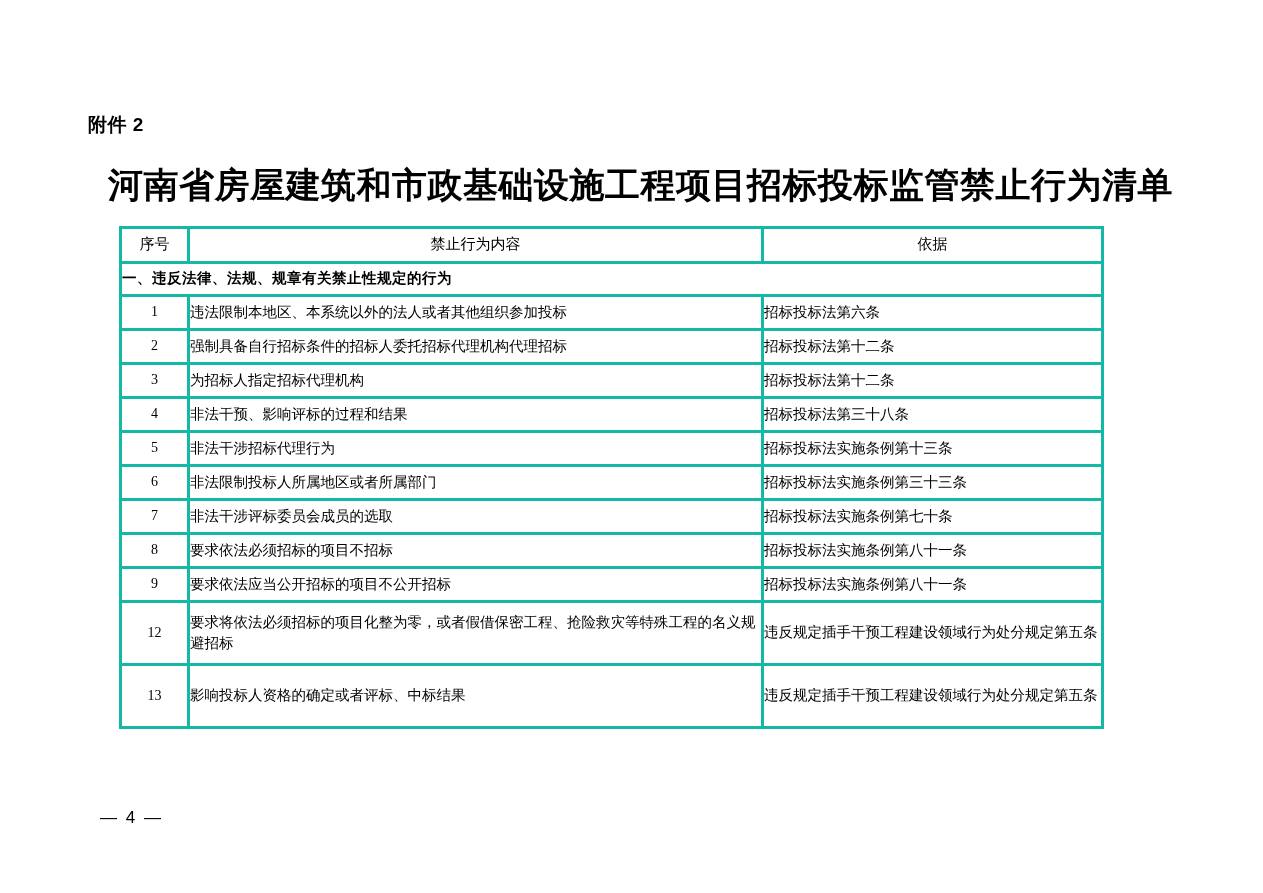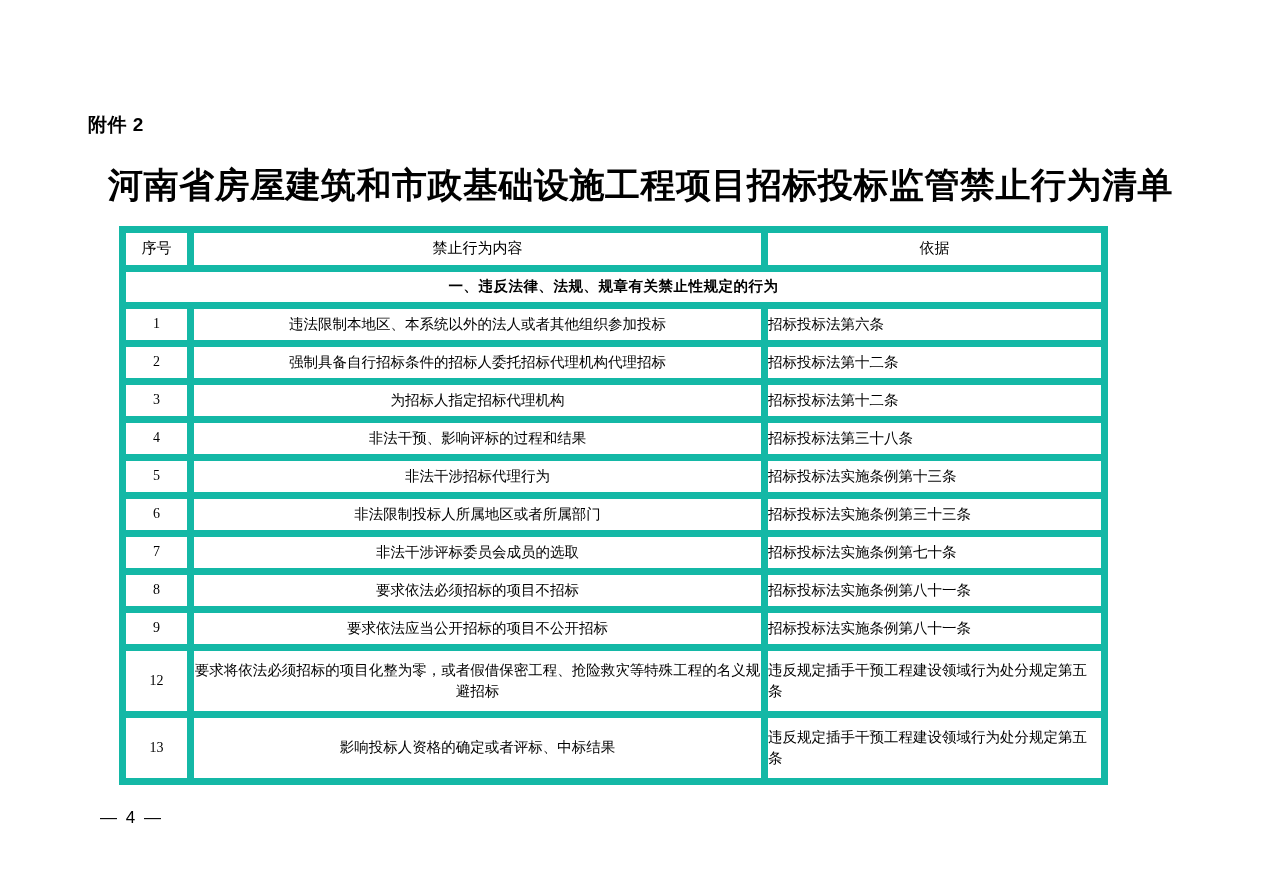--- a/index.html
+++ b/index.html
@@ -46,47 +46,46 @@
     position: absolute;
     left: 119px;
     top: 226px;
     width: 982px;
     border-collapse: collapse;
     table-layout: fixed;
     font-size: 14.5px;
     line-height: 1.45;
   }
   table.listing th, table.listing td {
-    border: 7px solid #14b8a6;
+    border: 3px solid #14b8a6;
     padding: 0;
     vertical-align: middle;
   }
   col.c-seq { width: 68px; }
   col.c-content { width: 574px; }
   col.c-basis { width: 340px; }
 
   .hdr {
     text-align: center;
     font-weight: normal;
     height: 32px;
     font-size: 15px;
   }
   .section-row td {
-    text-align: center;
     height: 30px;
     font-weight: bold;
     font-size: 14.5px;
     letter-spacing: 0.5px;
   }
   .cell-seq {
     text-align: center;
     font-size: 14px;
   }
   .cell-content {
-    text-align: center;
+    text-align: left;
     padding: 5px 6px 5px 8px;
     font-size: 14.5px;
   }
   .cell-basis {
     text-align: left;
     padding: 5px 6px 5px 6px;
     font-size: 14.5px;
   }
   tr.r-normal td { height: 31px; }
   tr.r-tall td { height: 60px; }

